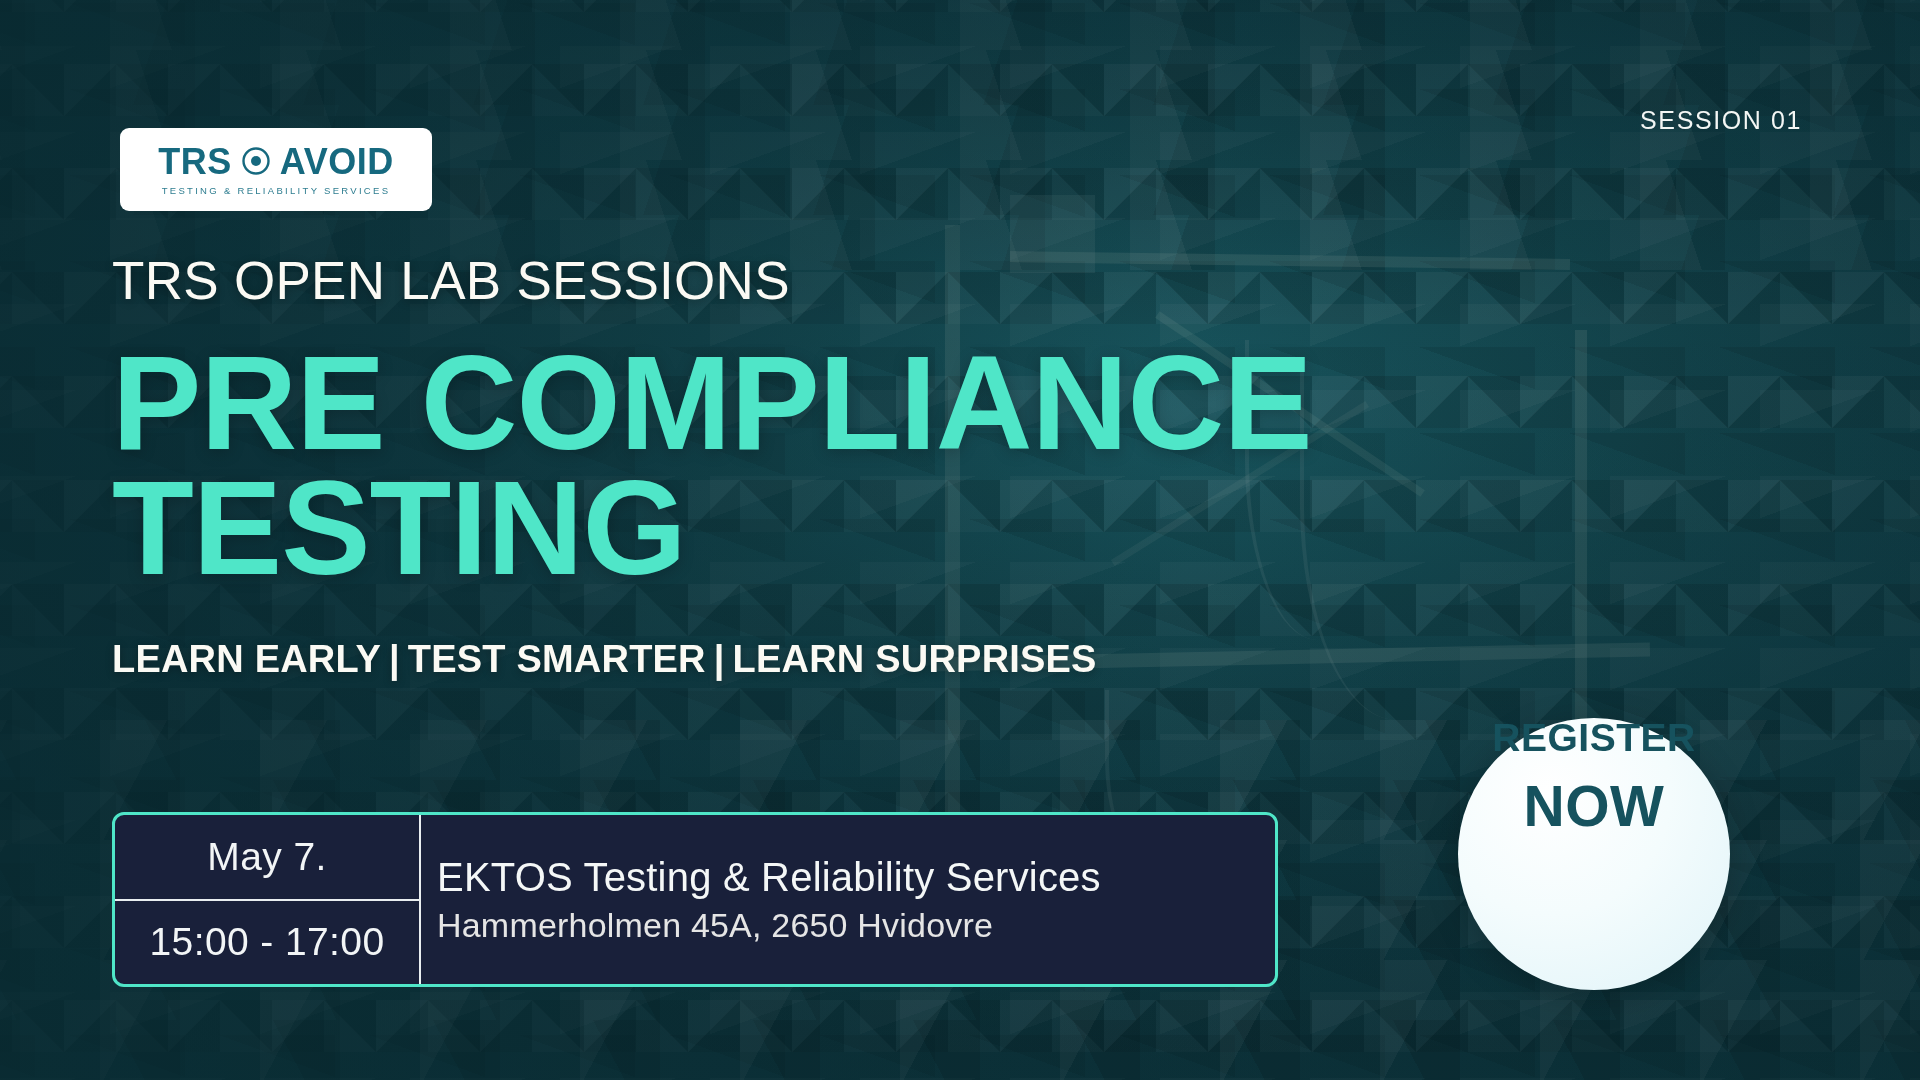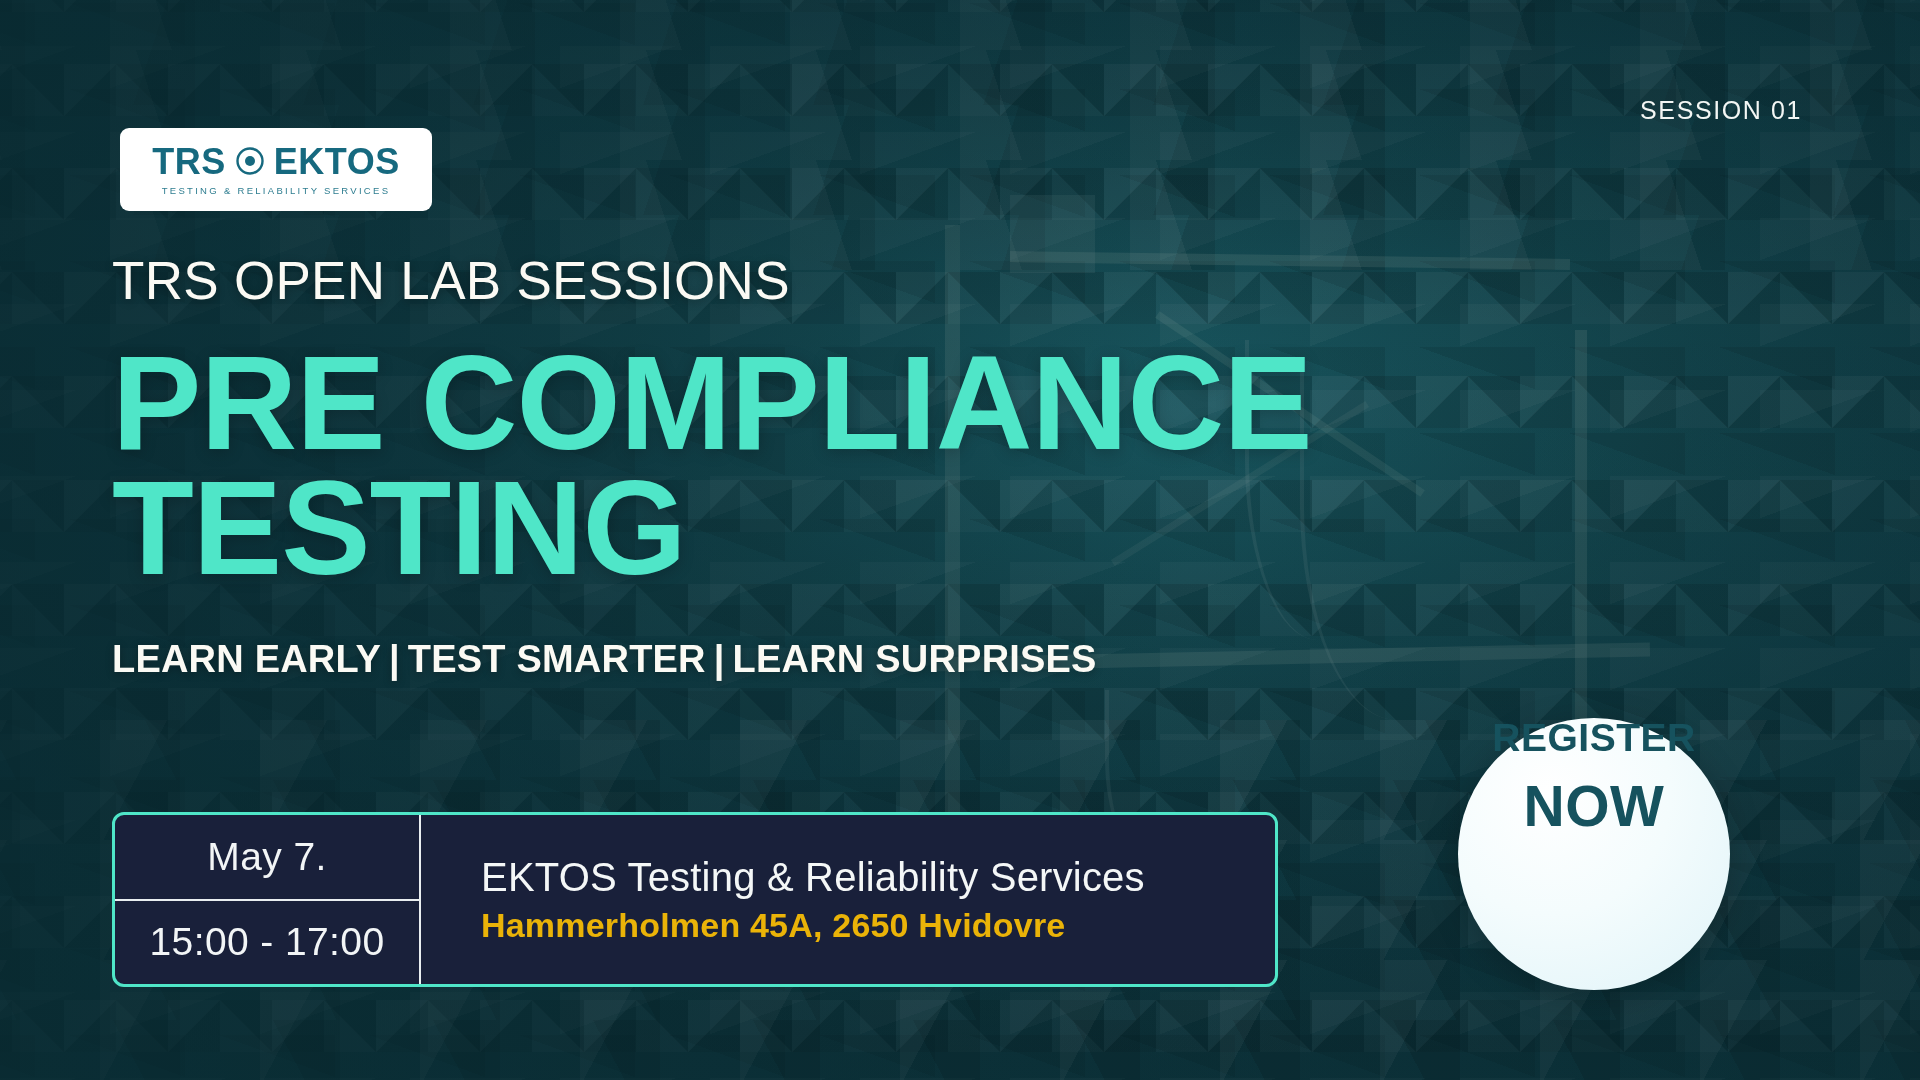--- a/index.html
+++ b/index.html
@@ -86,21 +86,21 @@
   .logo-word {
     font-size:36px; font-weight:bold; letter-spacing:.5px; color:#16697f; line-height:1;
   }
   .logo-mark { display:block; }
   .logo-tag {
     font-size:9.5px; letter-spacing:2.3px; color:#2e7d90; font-weight:500; white-space:nowrap;
   }
 
   
   .session-label {
-    position:absolute; right:118px; top:96px;
+    position:absolute; right:118px; top:106px;
     font-size:25px; letter-spacing:1.6px; color:#f3f6f4; font-weight:400;
   }
 
   
   .content { position:absolute; left:112px; top:254px; width:1500px; }
   .eyebrow {
     font-size:53px; font-weight:normal; letter-spacing:.3px; color:#fbfaf4;
     line-height:1; text-shadow:0 2px 10px rgba(0,0,0,.30);
   }
   .headline {
@@ -128,24 +128,24 @@
     width:306px; flex:none; display:flex; flex-direction:column;
     border-right:2px solid #e9eef0;
   }
   .info-date, .info-time {
     flex:1; display:flex; align-items:center; justify-content:center;
     color:#f2f5f6; font-size:39px; font-weight:300; letter-spacing:.4px;
   }
   .info-date { border-bottom:2px solid #e9eef0; }
   .info-where {
     flex:1; display:flex; flex-direction:column; justify-content:center;
-    padding-left:60px; gap:6px;
+    padding-left:16px; gap:6px;
   }
   .info-venue { color:#f4f7f7; font-size:40px; font-weight:300; letter-spacing:.2px; }
-  .info-addr  { color:#eab308; font-size:34px; font-weight:700; letter-spacing:.2px; }
+  .info-addr  { color:#e5e5e5; font-size:34px; font-weight:400; letter-spacing:.2px; }
 
   
   .register {
     position:absolute; left:1458px; top:718px; width:272px; height:272px;
     border-radius:50%;
     background:radial-gradient(circle at 34% 28%, #ffffff 0%, #f4fcfd 45%, #dff3f8 100%);
     display:flex; flex-direction:column; align-items:center; justify-content:flex-start;
     box-shadow:0 6px 34px rgba(0,0,0,.22);
   }
   .reg-1 { font-size:39px; font-weight:bold; color:#16525e; letter-spacing:.5px; line-height:1; }
@@ -177,21 +177,21 @@
 
   <div class="logo-card">
     <div class="logo-row">
       <span class="logo-word">TRS</span>
       <span class="logo-mark">
         <svg width="30" height="30" viewBox="0 0 30 30">
           <circle cx="15" cy="15" r="12.5" fill="none" stroke="#16697f" stroke-width="2.4"></circle>
           <circle cx="15" cy="15" r="5" fill="#16697f"></circle>
         </svg>
       </span>
-      <span class="logo-word">EKTOS</span>
+      <span class="logo-word">AVOID</span>
     </div>
     <div class="logo-tag">TESTING &amp; RELIABILITY SERVICES</div>
   </div>
 
   <div class="session-label">SESSION 01</div>
 
   <div class="content">
     <div class="eyebrow">TRS OPEN LAB SESSIONS</div>
     <div class="headline">
       <span class="ln">PRE COMPLIANCE</span>

